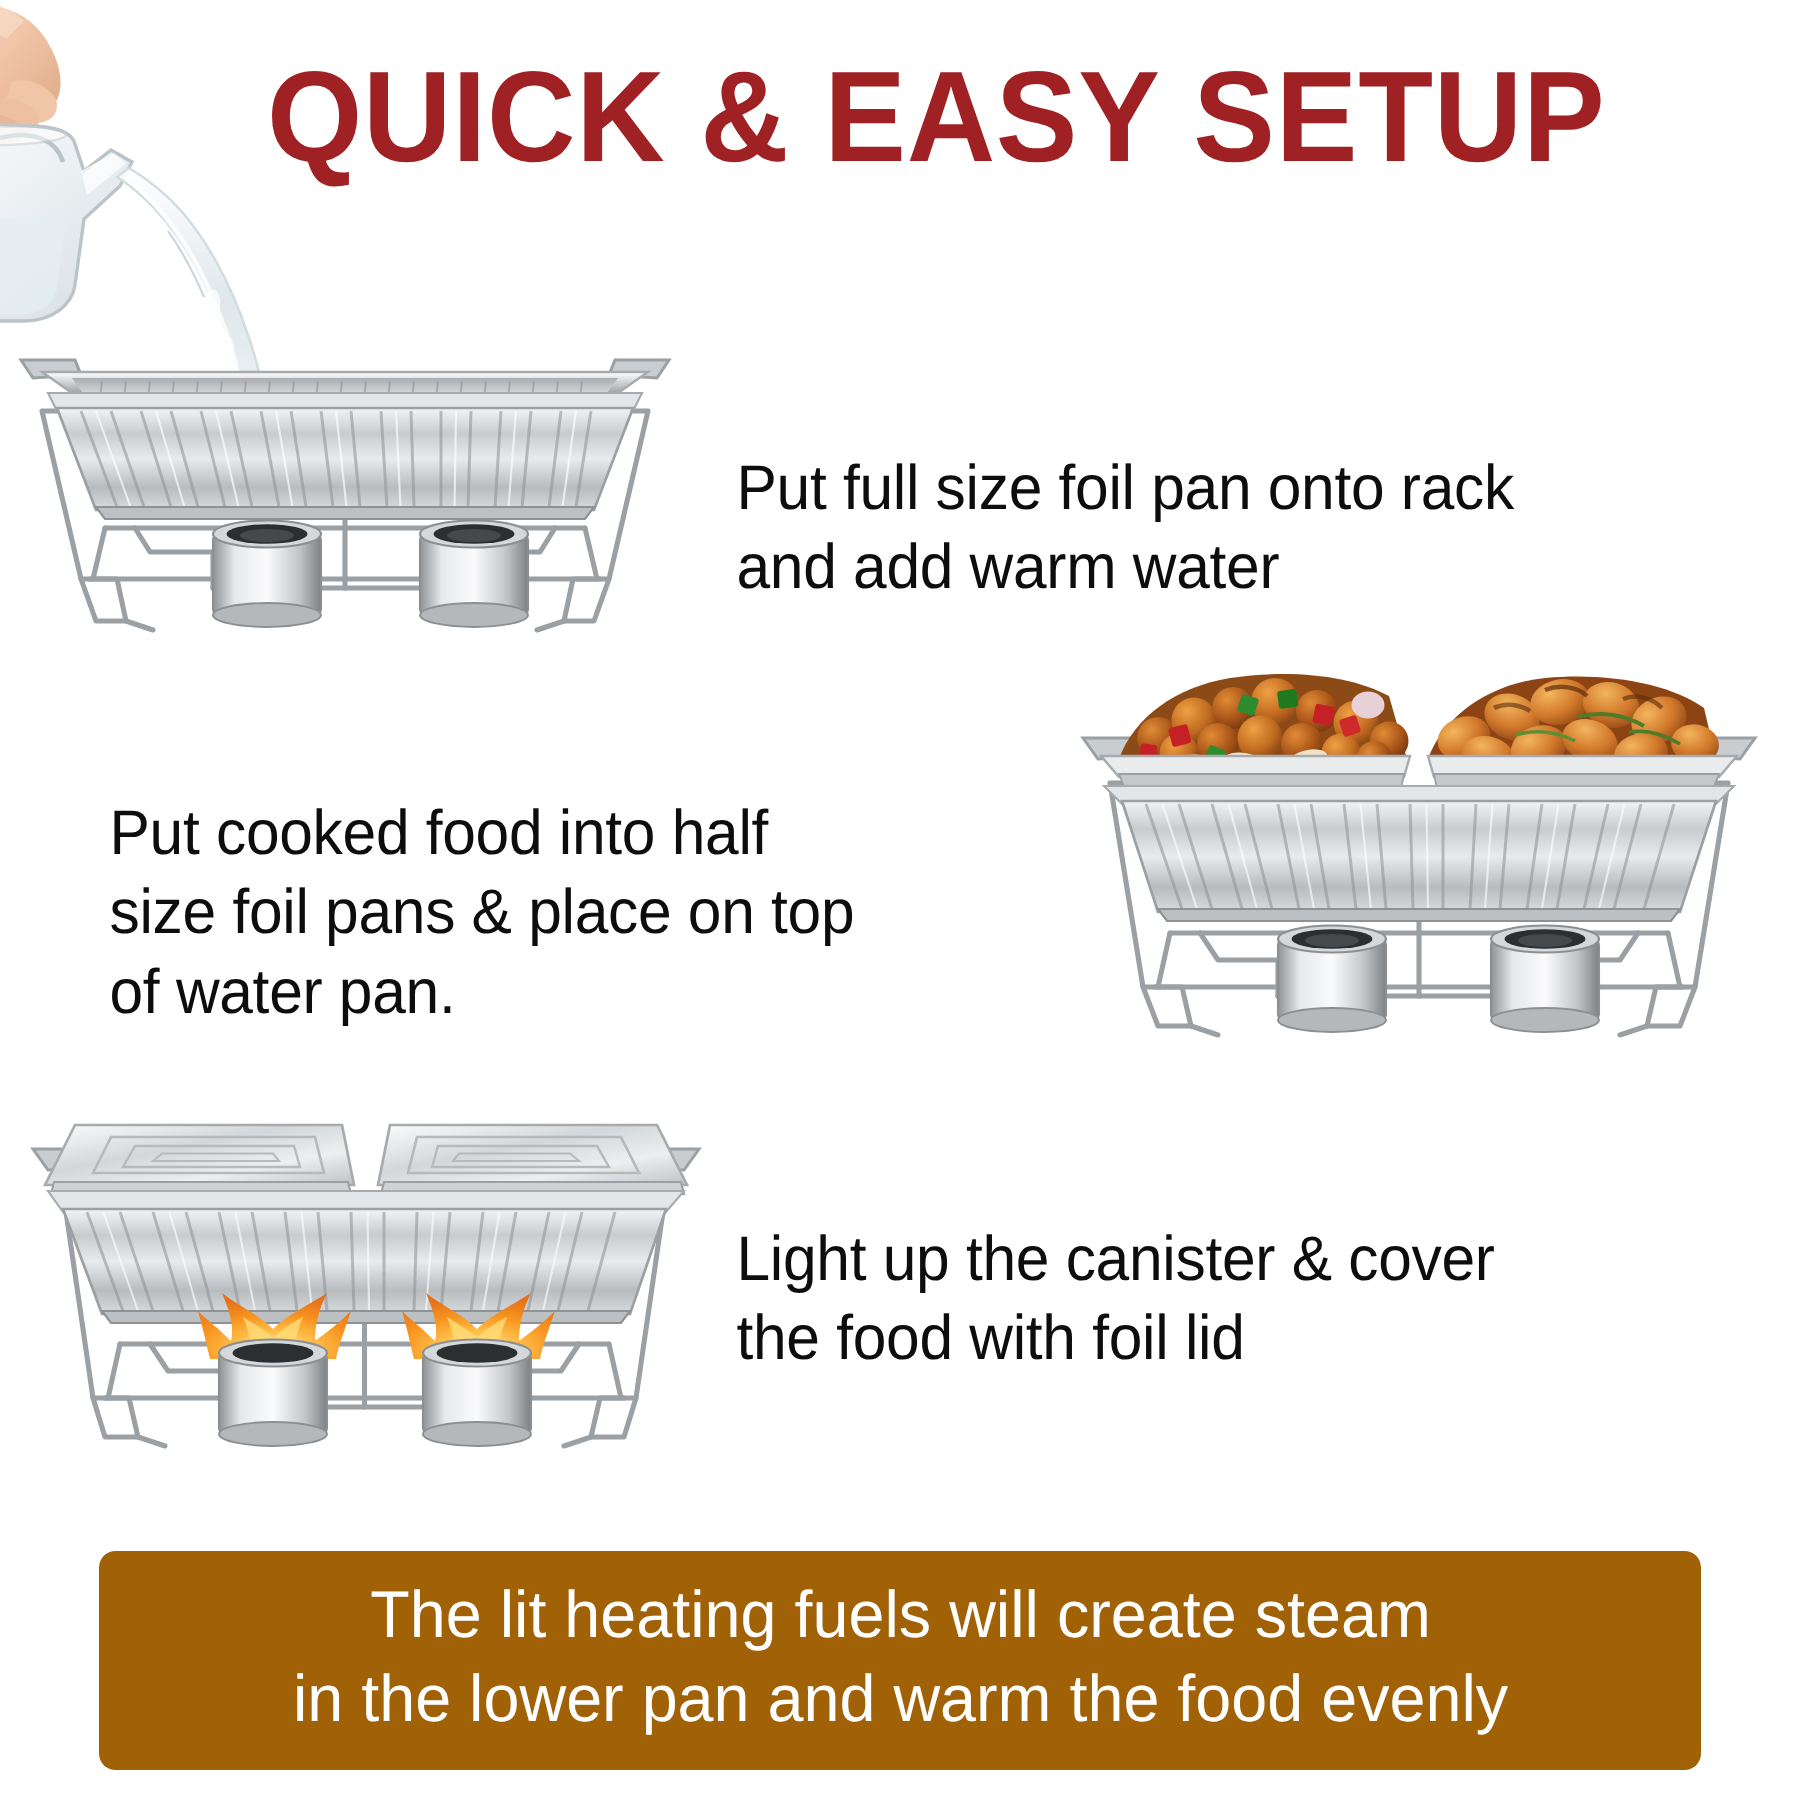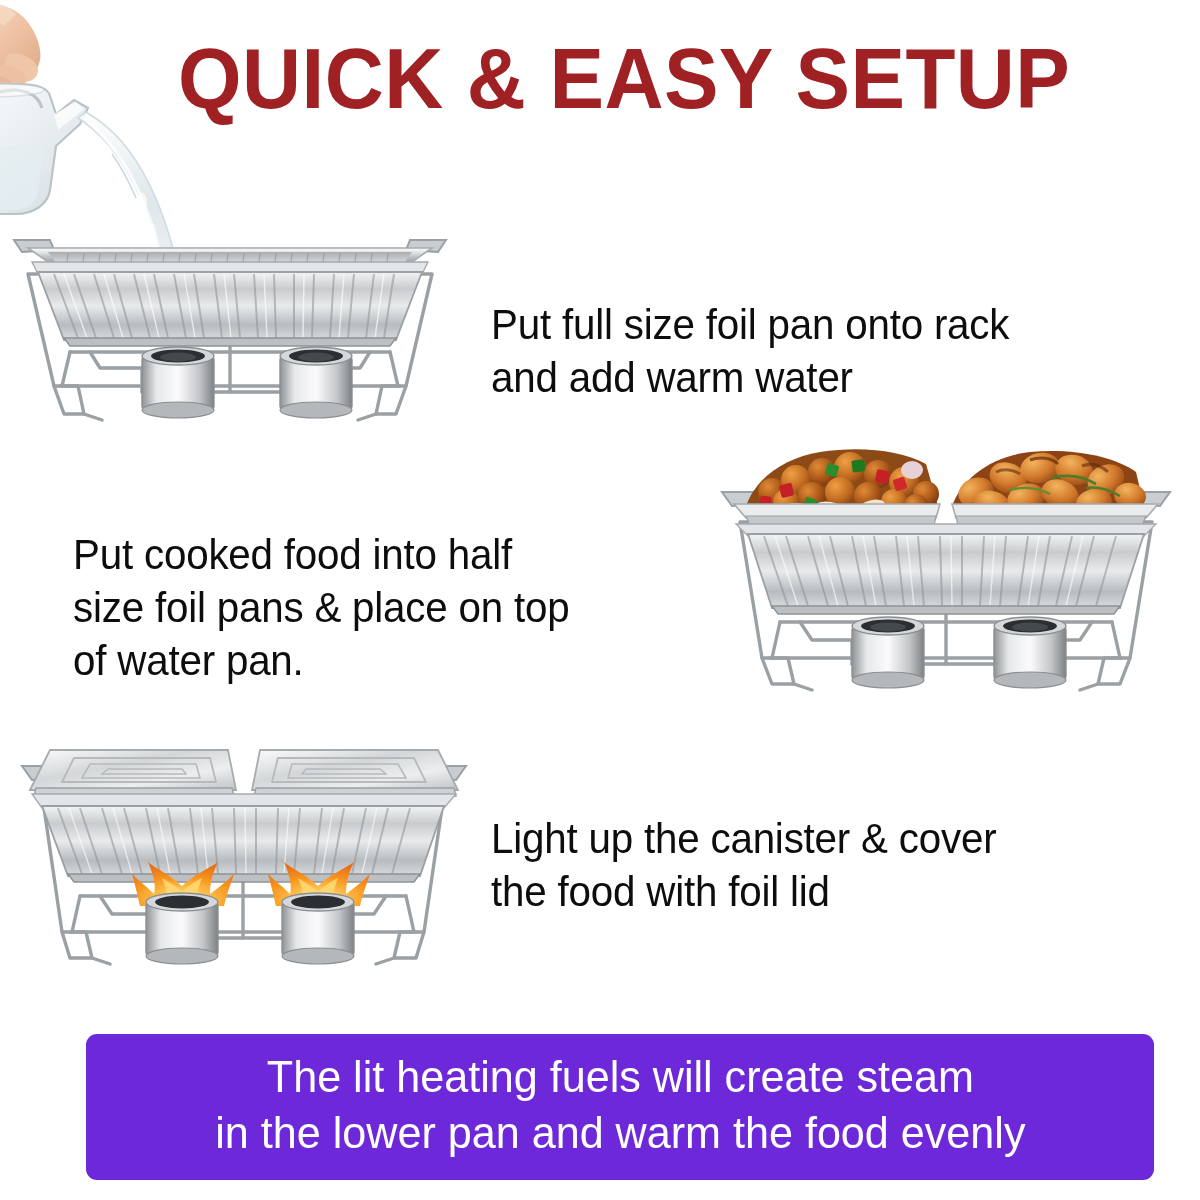--- a/index.html
+++ b/index.html
@@ -62,28 +62,27 @@
   #illus-step-2 { left: 700px; top: 444px; width: 500px; height: 288px; }
   #illus-step-3 { left: -4px;  top: 736px; width: 500px; height: 260px; }
 
   
   #bottom-banner {
     position: absolute;
     left: 66px;
     top: 1034px;
     width: 1068px;
     height: 146px;
-    background: #6d28d9;
+    background: #a16207;
     border-radius: 11px;
     display: flex;
     align-items: center;
     justify-content: center;
     box-sizing: border-box;
     padding-bottom: 4px;
-    margin-left: 20px;
   }
   #bottom-banner-text {
     color: #ffffff;
     font-family: "Liberation Sans Narrow", "Liberation Sans", sans-serif;
     font-size: 44px;
     line-height: 56px;
     font-weight: 400;
     text-align: center;
     white-space: pre-line;
     transform: scaleX(0.98);

